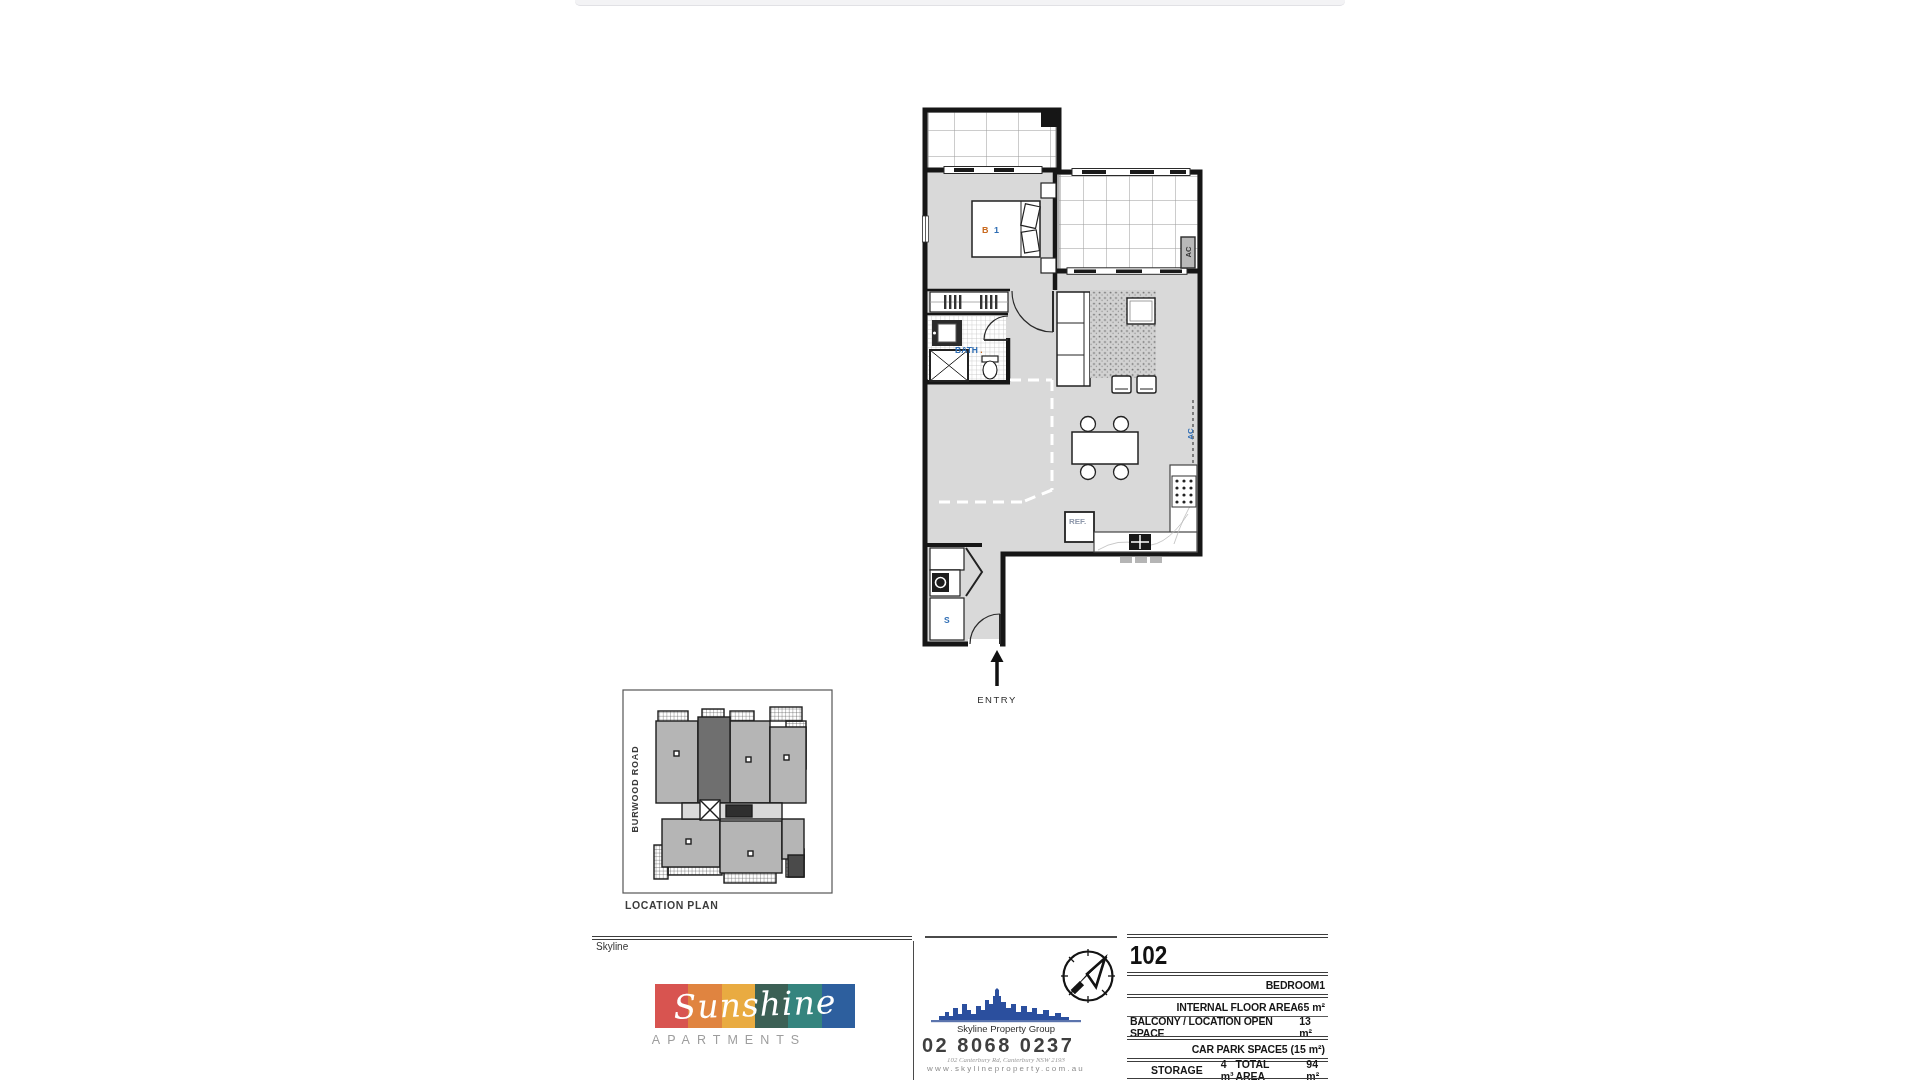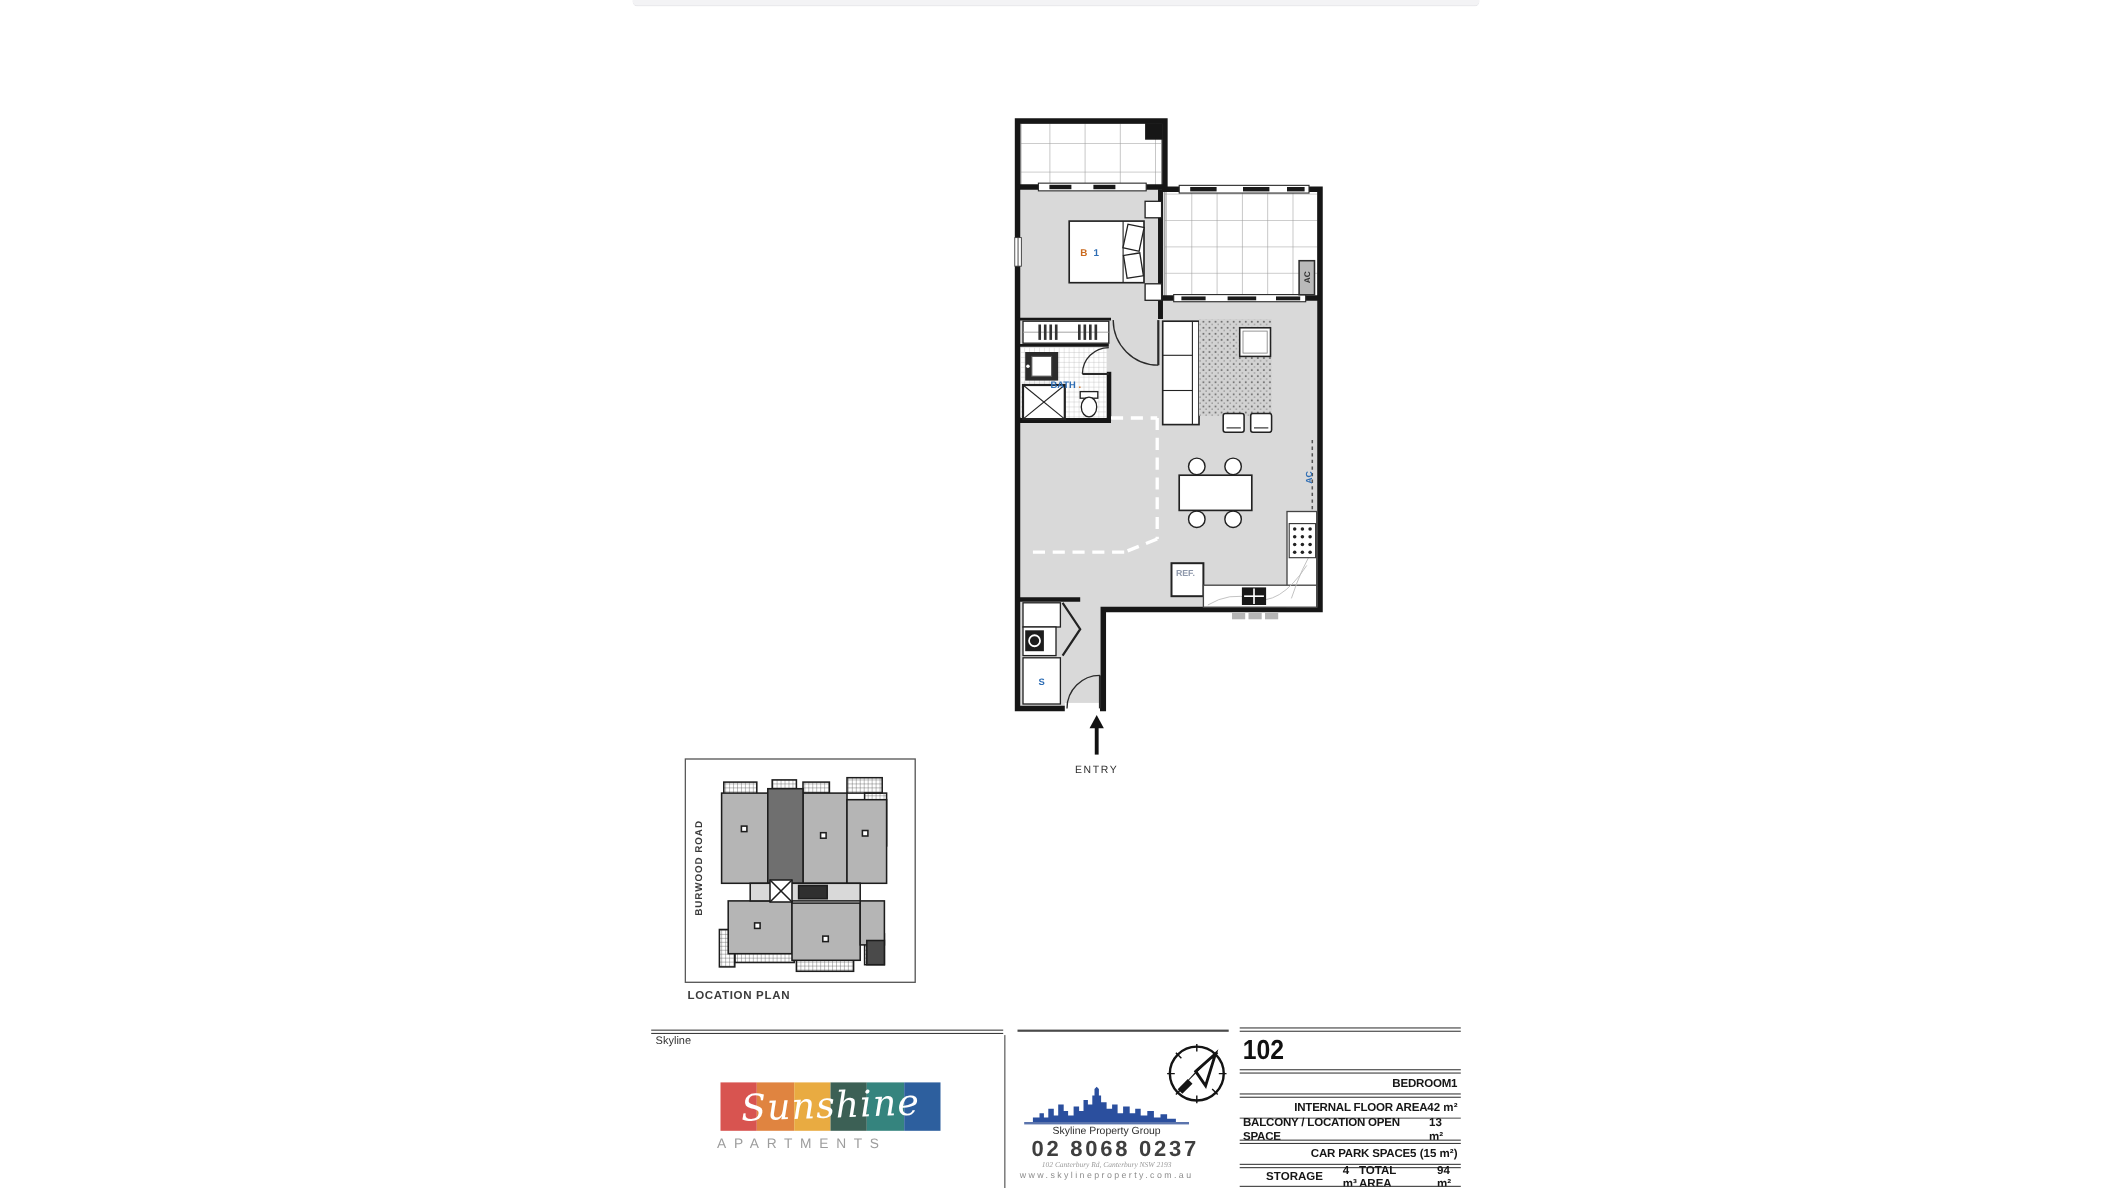--- a/index.html
+++ b/index.html
@@ -40,21 +40,21 @@
     font-family:"DejaVu Serif", serif; font-style:italic; font-size:33px;
     color:#ffffff; line-height:48px; letter-spacing:1px; transform:rotate(-2deg);
   }
   .sun-sub {
     left:629px; top:1033px; width:200px; text-align:center;
     font-size:12.5px; letter-spacing:7px; color:#9d9d9d;
   }
 
   .agency-name { left:922px; top:1023px; width:168px; text-align:center; font-size:9.5px; color:#2e2e2e; }
   .agency-phone {
-    left:922px; top:1034px; width:168px; text-align:right;
+    left:922px; top:1034px; width:168px; text-align:left;
     font-size:20px; font-weight:bold; letter-spacing:2.5px; color:#3f3f3f;
   }
   .agency-address {
     left:922px; top:1056px; width:168px; text-align:center;
     font-family:"Liberation Serif", serif; font-style:italic;
     font-size:6.8px; color:#9a9a9a;
   }
   .agency-web {
     left:922px; top:1064px; width:168px; text-align:center;
     font-size:8px; letter-spacing:2.2px; color:#8d8d8d;
@@ -406,21 +406,21 @@
   <div class="rule2"></div>
   <div class="unit-number">102</div>
   <div class="rule2"></div>
   <div class="spec-row">
     <span class="lbl">BEDROOM</span>
     <span class="val">1</span>
   </div>
   <div class="rule2"></div>
   <div class="spec-row">
     <span class="lbl">INTERNAL FLOOR AREA</span>
-    <span class="val">42 m²</span>
+    <span class="val">65 m²</span>
   </div>
   <div class="rule1"></div>
   <div class="spec-row">
     <span class="lbl">BALCONY / LOCATION OPEN SPACE</span>
     <span class="val">13 m²</span>
   </div>
   <div class="rule2"></div>
   <div class="spec-row">
     <span class="lbl">CAR PARK SPACE</span>
     <span class="val">5 (15 m²)</span>

